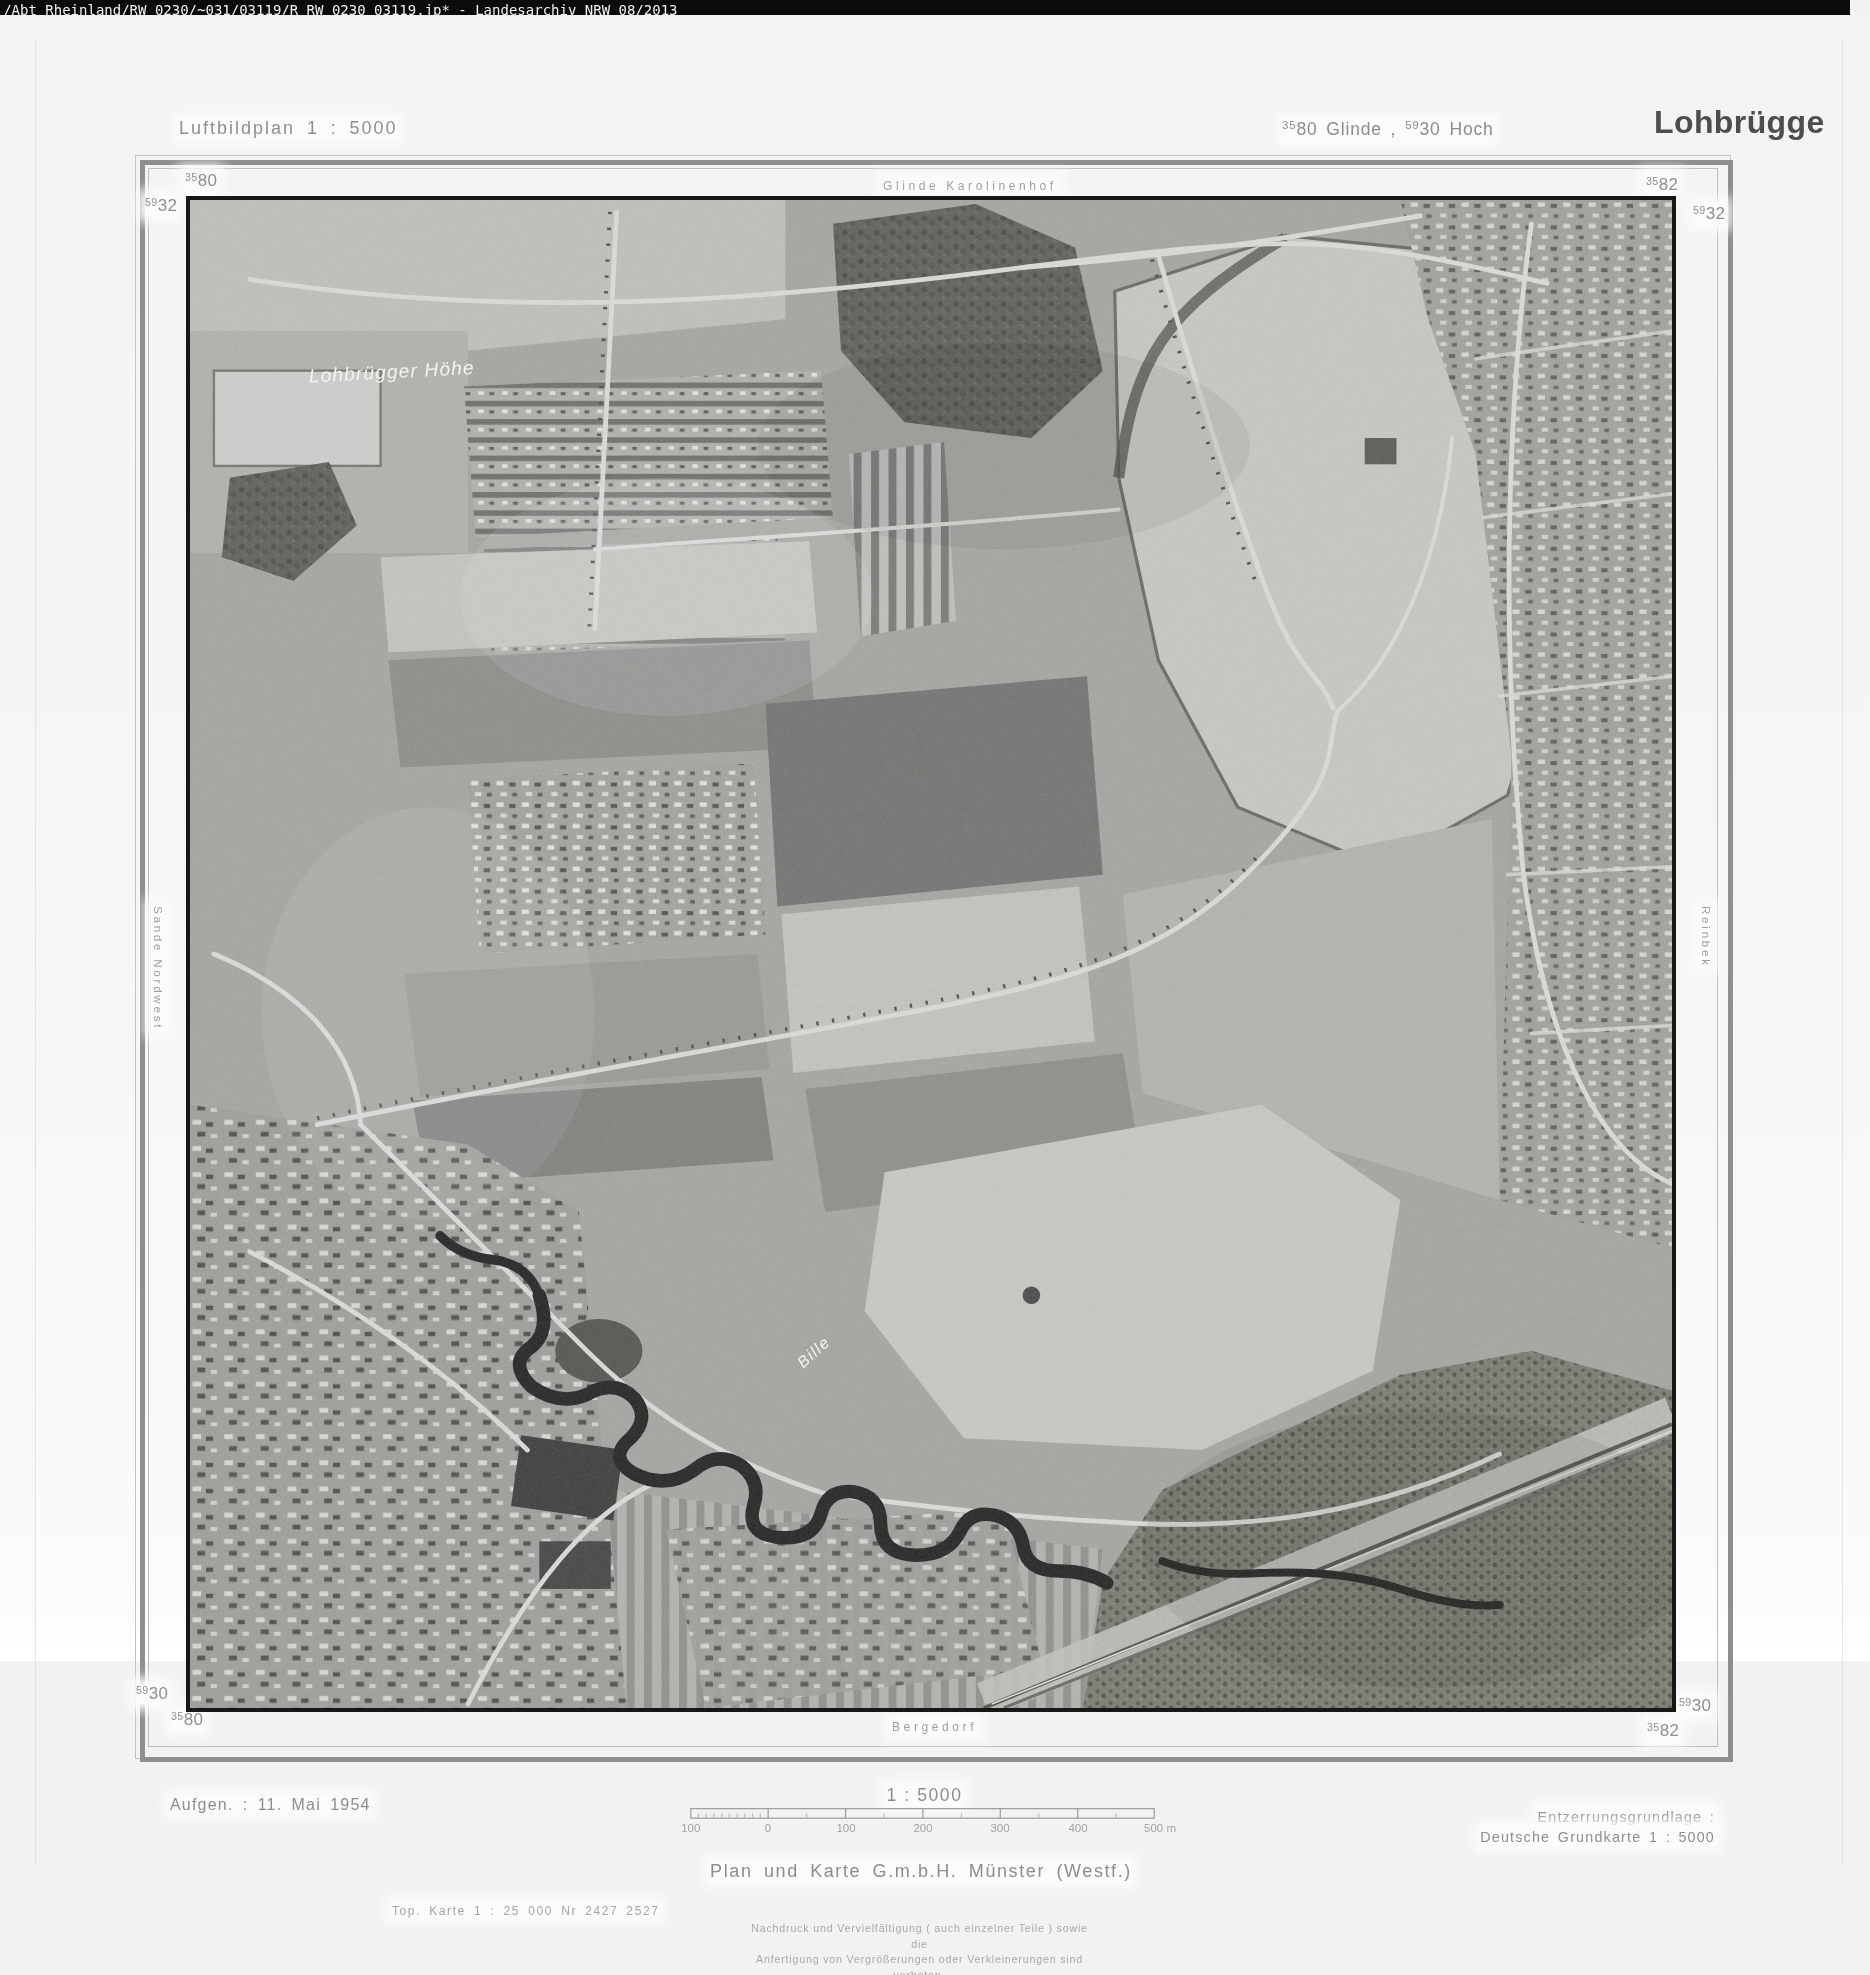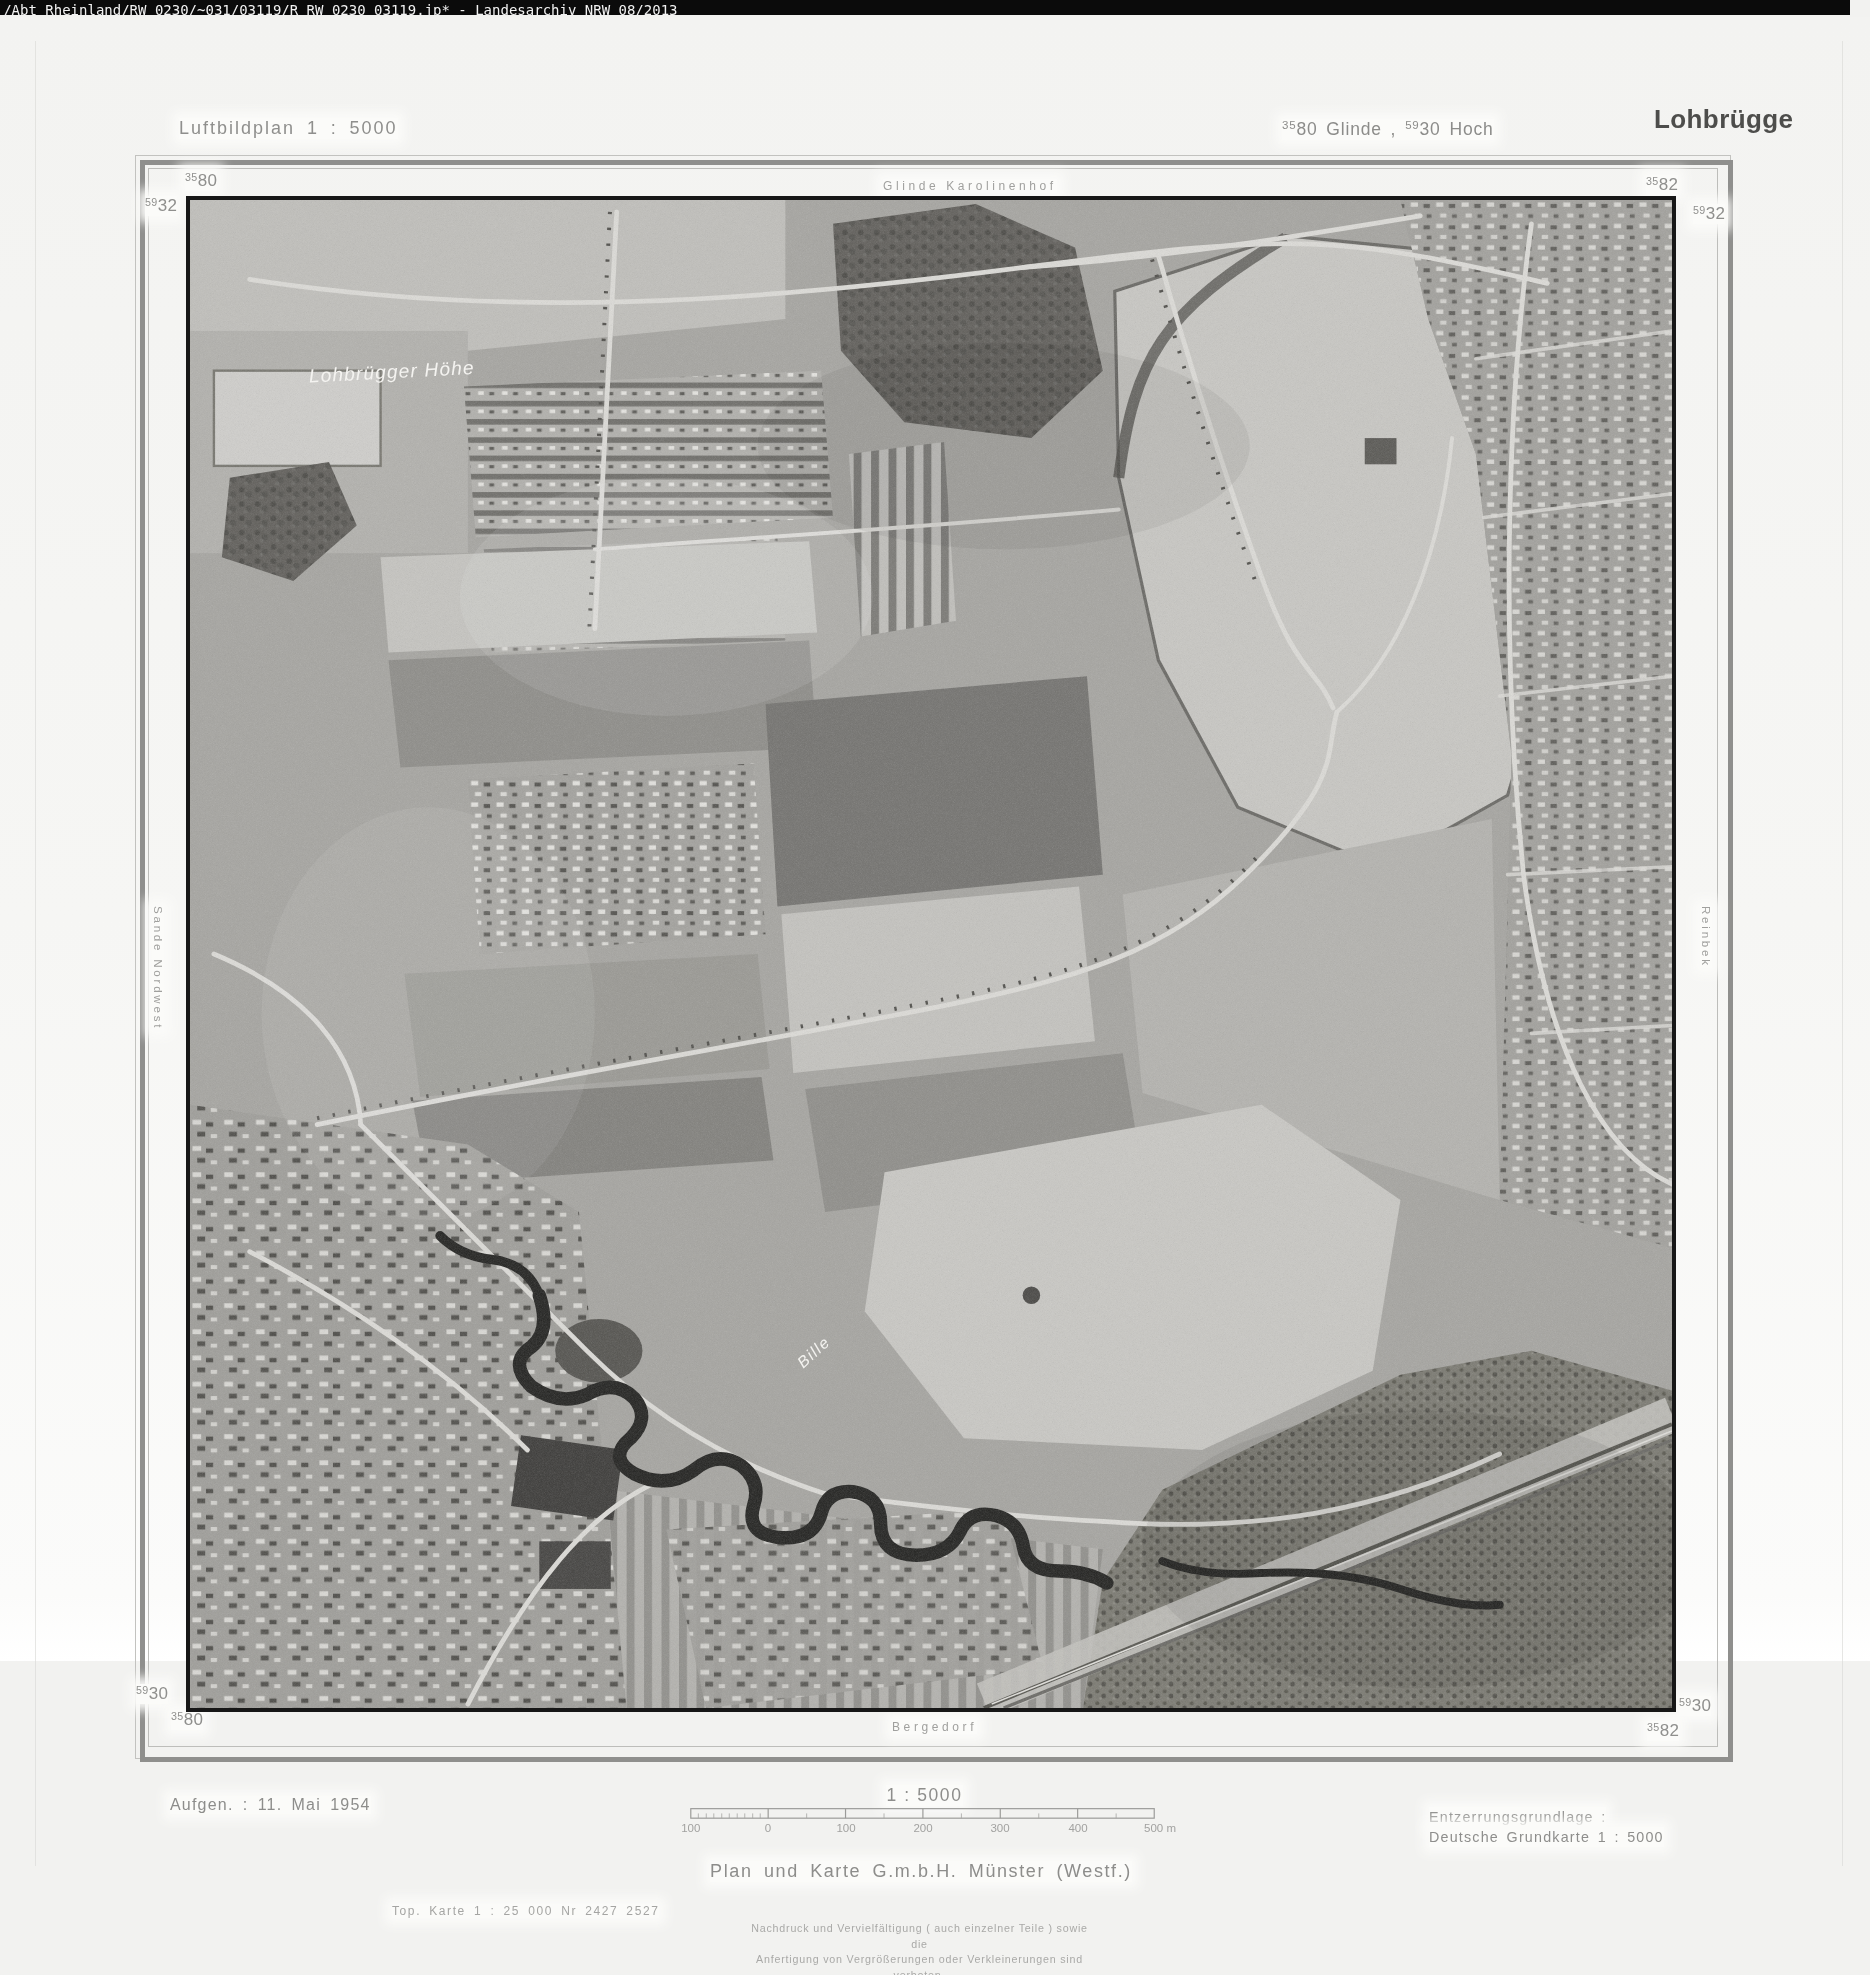--- a/index.html
+++ b/index.html
@@ -22,42 +22,42 @@
   
   .frame-outer{left:135px;top:138px;width:1594px;height:1602px;border:0.8px solid #c2c2bf;}
   .frame-main {left:140px;top:143px;width:1583px;height:1592px;border:5.2px solid #8f8f8d;}
   .frame-inner{left:148px;top:151px;width:1568px;height:1577px;border:0.8px solid #bdbdba;}
 
   
   .wash{background:#fbfbf9;box-shadow:0 0 10.3px 7.1px #fbfbf9;display:inline-block;}
   .plan-title{left:179px;top:116px;font-size:18px;letter-spacing:2px;word-spacing:4.8px;color:#8f8f8d;}
   .coord-title{left:1282px;top:117px;font-size:17.5px;color:#8c8c8a;letter-spacing:0.8px;word-spacing:3.2px;white-space:nowrap;}
   .coord-title .hsup{font-size:11.5px;vertical-align:6px;}
-  .sheet-name{left:1654px;top:102px;font-size:26px;font-weight:bold;color:#4d4d4b;letter-spacing:0.4px;}
+  .sheet-name{left:1654px;top:102px;font-size:32px;font-weight:bold;color:#4d4d4b;letter-spacing:0.4px;}
 
   
   .coord{white-space:nowrap;color:#8f8f8d;}
   .coord .csup{font-size:10.7px;vertical-align:5.2px;letter-spacing:0.4px;}
   .coord .cmain{font-size:17px;letter-spacing:0.4px;}
 
   
   .edgename{color:#a0a09e;font-size:12px;letter-spacing:3.6px;white-space:nowrap;}
   .edgename-v{color:#a0a09e;font-size:11.5px;letter-spacing:2.8px;writing-mode:vertical-rl;white-space:nowrap;}
 
   
   .photo{left:186px;top:194px;width:1490px;height:1516px;border:4px solid #171717;box-sizing:border-box;background:#a6a5a1;}
 
   
   .aufgen{left:170px;top:1793px;font-size:16px;letter-spacing:1.2px;word-spacing:3.6px;color:#8d8d8b;}
   .scale-title{left:853px;top:1783px;width:143px;text-align:center;font-size:17.5px;letter-spacing:1.6px;color:#98989
 6;}
   .scalebar{left:690px;top:1804px;width:492px;height:16px;}
   .scaleticks{left:690px;top:1819px;width:464px;height:16px;font-size:11.5px;color:#a2a2a0;}
   .scaleticks span{position:absolute;transform:translateX(-50%);white-space:nowrap;}
-  .entz{left:1429px;top:1805px;width:286px;text-align:left;font-size:14.3px;line-height:20px;
+  .entz{left:1429px;top:1805px;width:286px;text-align:right;font-size:14.3px;line-height:20px;
         letter-spacing:1.2px;word-spacing:2.4px;color:#98989
 6;}
   .publisher{left:683px;top:1860px;width:476px;text-align:center;font-size:18px;letter-spacing:1.6px;word-spacing:4.8px;color:#8d8d8b;}
   .topkarte{left:392px;top:1902px;font-size:12px;letter-spacing:1.6px;word-spacing:3.2px;color:#a5a5a3;}
   .nachdruck{left:741px;top:1919px;width:357px;text-align:center;font-size:10.7px;line-height:15.5px;
         letter-spacing:0.8px;color:#a9a9a7;}
 </style>
 </head>
 <body>
 

